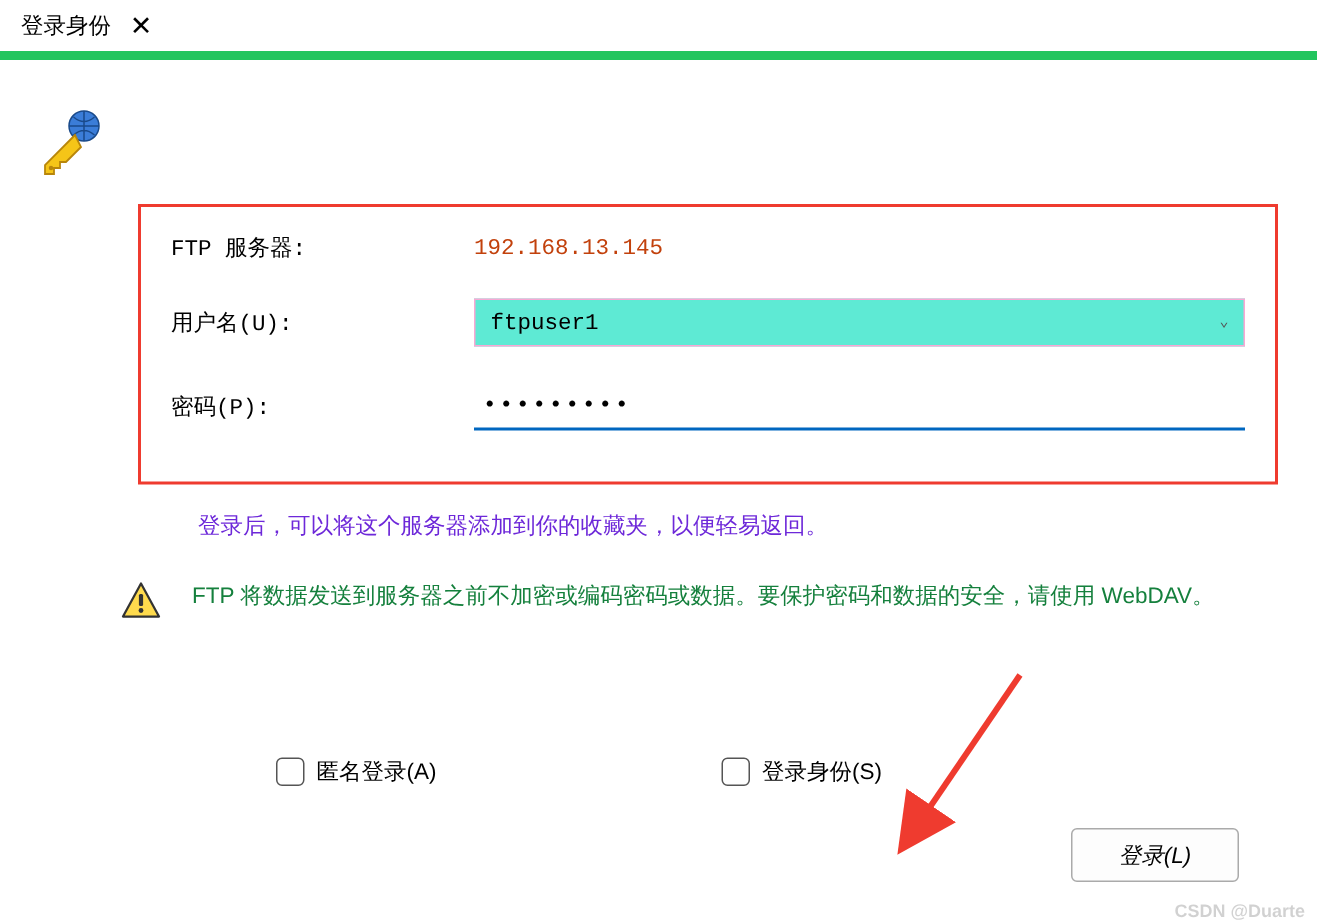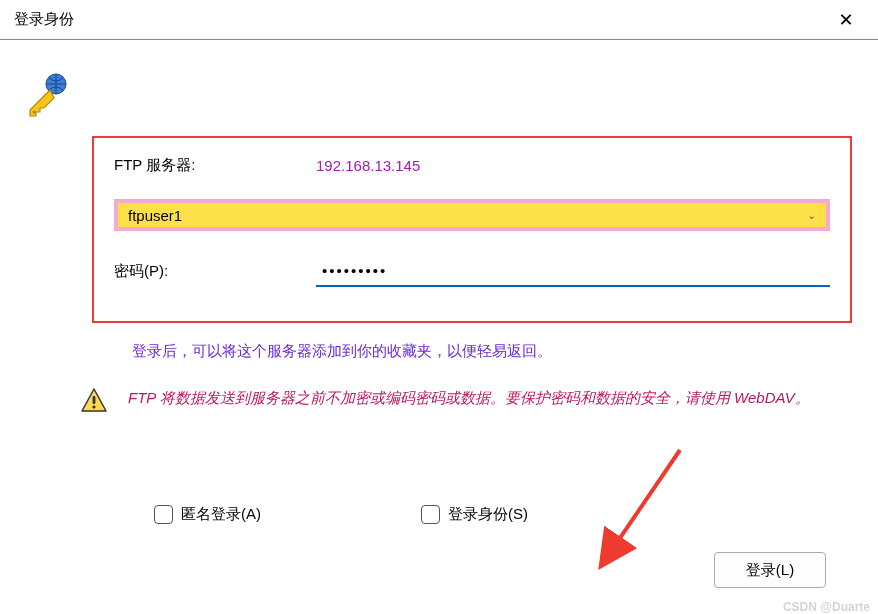--- a/index.html
+++ b/index.html
@@ -7,25 +7,25 @@
       font-family: "Microsoft YaHei", "Segoe UI", sans-serif;
       font-size: 15px;
       background: #fff;
       width: 878px;
       height: 614px;
       position: relative;
       overflow: hidden;
     }
     .titlebar {
       display: flex;
-      justify-content: space-between;
+      justify-content: flex-start;
       align-items: center;
       height: 40px;
       padding: 0 12px 0 14px;
-      border-bottom: 1px solid #22c55e;
+      border-bottom: 6px solid #22c55e;
     }
     .titlebar-title { font-size: 15px; color: #000; }
     .close-btn {
       font-size: 18px;
       width: 40px;
       height: 36px;
       display: flex;
       align-items: center;
       justify-content: center;
       cursor: pointer;
@@ -37,29 +37,29 @@
     }
     .top-row { display: flex; gap: 22px; align-items: flex-start; margin-bottom: 18px; }
     .key-icon { width: 48px; height: 48px; flex-shrink: 0; margin-top: 2px; }
     .main-message { font-size: 15.5px; color: #000; line-height: 1.6; flex: 1; }
     .red-box {
       border: 2.5px solid #ef3b2f;
       margin: 0 0 16px 68px;
       padding: 18px 20px 22px 20px;
       width: 760px;
     }
-    .form-row { display: flex; align-items: center; margin-bottom: 24px; }
+    .form-row { display: flex; align-items: center; margin-bottom: 24px; font-family: Liberation Mono, monospace; }
     .form-row:last-child { margin-bottom: 12px; }
     .form-label { width: 202px; font-size: 15px; color: #000; }
-    .form-value { font-size: 15px; color: #a21caf; }
+    .form-value { font-size: 15px; color: #c2410c; }
     .combo {
       flex: 1;
       height: 32px;
-      border: 4px solid #f9a8d4;
-      background: #fde047;
+      border: 1px solid #f9a8d4;
+      background: #5eead4;
       display: flex;
       align-items: center;
       padding: 0 10px;
       position: relative;
     }
     .combo input { border: none; outline: none; flex: 1; font-size: 15px; font-family: inherit; background: transparent; }
     .combo-chevron { font-size: 10px; color: #555; }
     .pw-input {
       flex: 1;
       height: 32px;
@@ -67,35 +67,36 @@
       border-bottom: 2px solid #0067c0;
       outline: none;
       font-size: 15px;
       font-family: inherit;
       padding: 0 6px;
       letter-spacing: 2px;
     }
     .hint-text { margin-left: 108px; font-size: 15px; color: #6d28d9; margin-bottom: 22px; line-height: 1.6; }
     .warn-row { display: flex; gap: 20px; align-items: flex-start; margin-left: 56px; margin-bottom: 90px; }
     .warn-icon { width: 28px; height: 28px; flex-shrink: 0; margin-top: 2px; }
-    .warn-text { font-size: 15px; color: #be185d; line-height: 1.7; flex: 1; padding-right: 10px; font-style: italic; }
+    .warn-text { font-size: 15px; color: #15803d; line-height: 1.7; flex: 1; padding-right: 10px; }
     .checkbox-row { display: flex; gap: 160px; margin-left: 130px; margin-bottom: 28px; }
-    .checkbox-item { display: flex; align-items: center; gap: 8px; cursor: pointer; }
+    .checkbox-item { display: flex; align-items: center; gap: 8px; cursor: pointer; margin-left: 30px; }
     .cb-box { width: 19px; height: 19px; border: 1.5px solid #555; border-radius: 4px; background: #fff; }
     .button-row { display: flex; gap: 18px; justify-content: flex-end; padding-right: 28px; }
     .btn {
       min-width: 112px;
       height: 36px;
       border: 1px solid #aaa;
       border-radius: 4px;
       background: #fdfdfd;
       font-size: 15px;
       font-family: inherit;
       cursor: pointer;
       color: #000;
+      font-style: italic;
     }
     .arrow-svg { position: absolute; left: 560px; top: 400px; pointer-events: none; }
     .watermark { position: absolute; right: 8px; bottom: 0px; font-size: 12px; color: rgba(0,0,0,0.18); font-weight: bold; }
   </style>
 </head>
 <body>
 
 <div class="titlebar">
   <span class="titlebar-title">登录身份</span>
   <div class="close-btn">
@@ -113,20 +114,21 @@
       <circle cx="10" cy="42" r="1.5" fill="#b8860b"></circle>
     </svg>
   </div>
 
   <div class="red-box">
     <div class="form-row">
       <span class="form-label">FTP 服务器:</span>
       <span class="form-value">192.168.13.145</span>
     </div>
     <div class="form-row">
+      <span class="form-label">用户名(U):</span>
       <div class="combo">
         <input type="text" value="ftpuser1" style="">
         <span class="combo-chevron">⌄</span>
       </div>
     </div>
     <div class="form-row">
       <span class="form-label">密码(P):</span>
       <input class="pw-input" type="text" value="•••••••••" style="">
     </div>
   </div>

